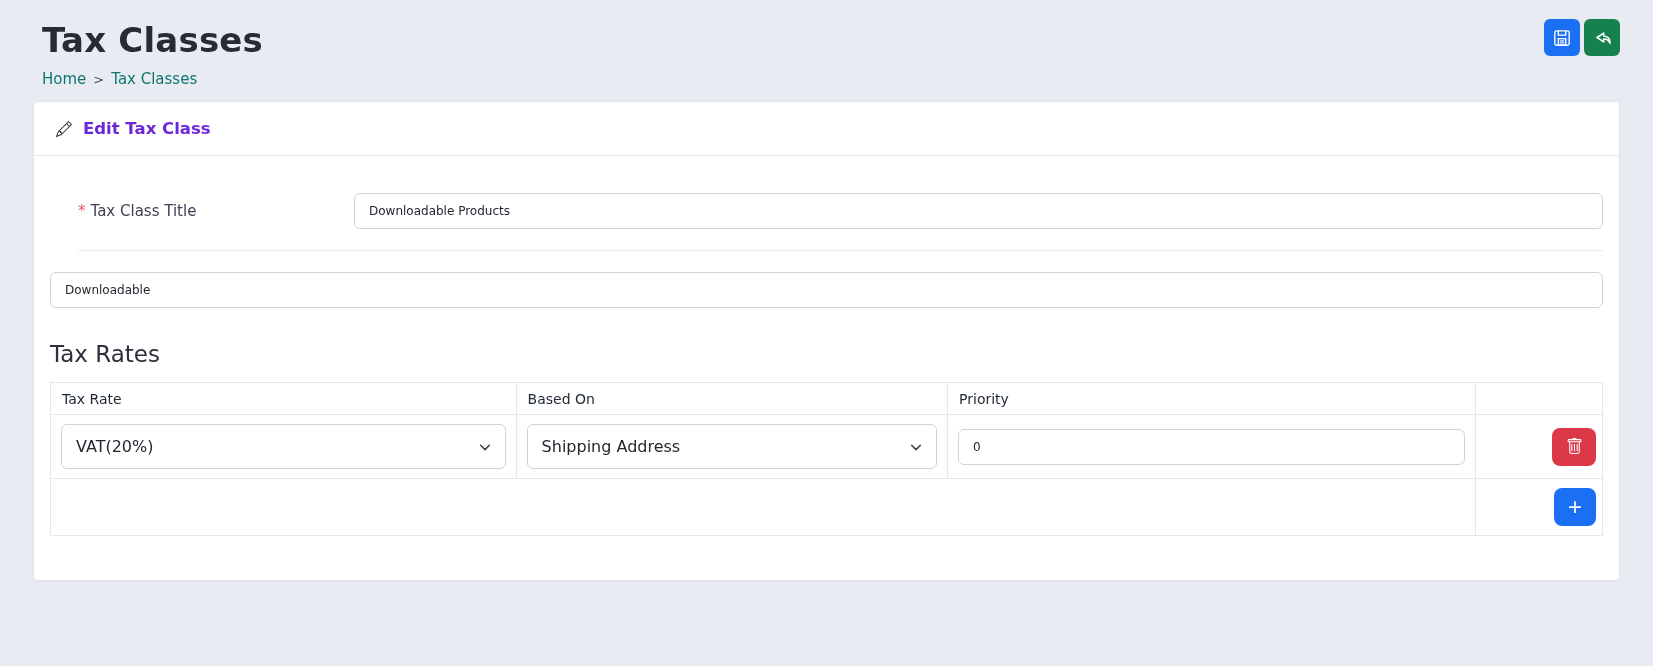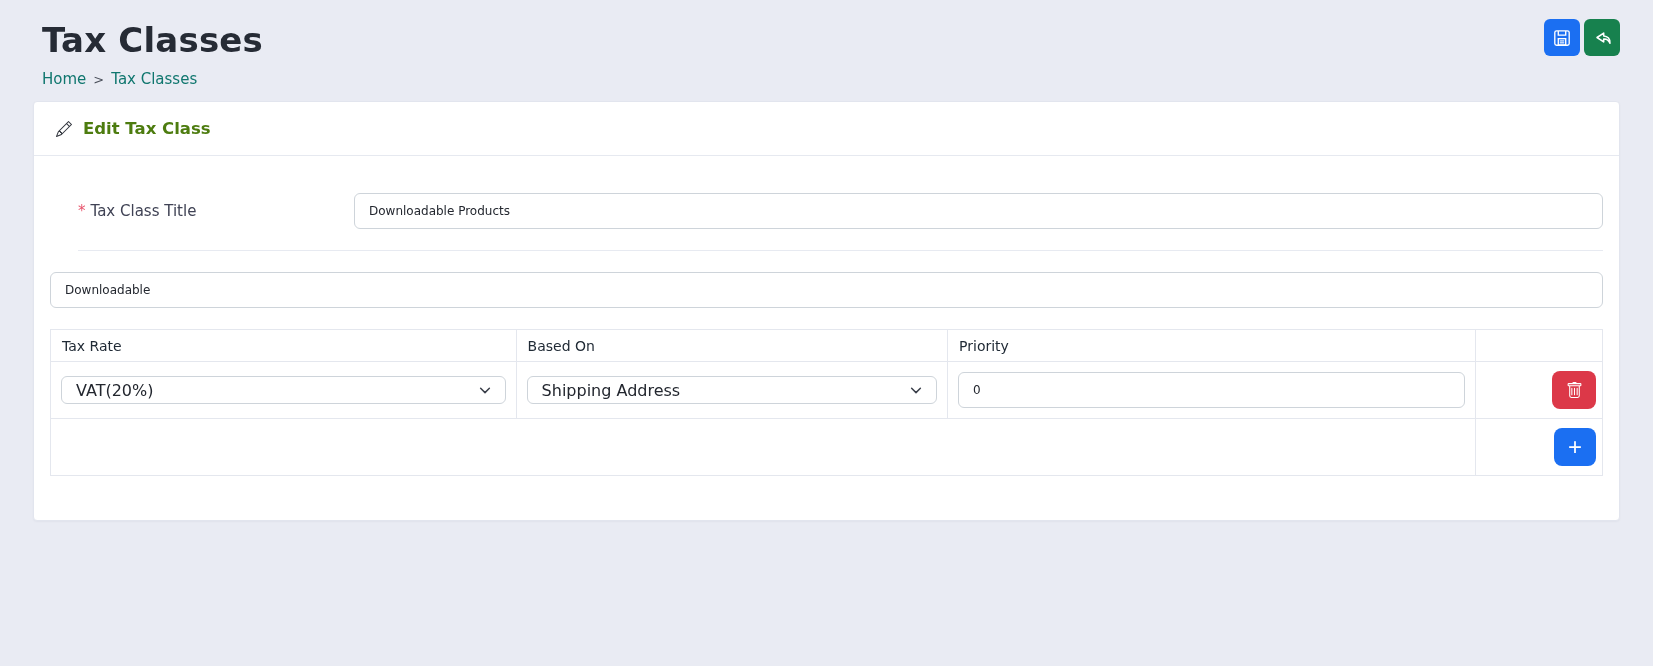--- a/index.html
+++ b/index.html
@@ -40,21 +40,21 @@
     margin: 13px 33px 0 33px;
     background: #ffffff;
     border: 1px solid #e2e5ee;
     border-radius: 4px;
     box-shadow: 0 1px 2px rgba(16,24,40,0.04);
   }
   .card-header {
     display: flex; align-items: center; gap: 11px;
     padding: 17px 22px;
     border-bottom: 1px solid #e6e9f0;
-    font-size: 16.5px; font-weight: 600; color: #4d7c0f;
+    font-size: 16.5px; font-weight: 600; color: #6d28d9;
   }
   .card-body { padding: 16px 16px 44px 16px; }
 
   .section-title {
     font-size: 23px;
     font-weight: 500;
     color: #2b303b;
     margin-top: 12px;
     padding-bottom: 15px;
   }
@@ -89,21 +89,21 @@
     height: 32px;
   }
   .rates-table td { padding: 9px 10px; vertical-align: middle; }
   .col-taxrate { width: 30%; }
   .col-basedon { width: 27.8%; }
   .col-priority { width: 34%; }
   .col-action { width: 8.2%; }
 
   .select {
     display: flex; align-items: center; justify-content: space-between;
-    height: 28px;
+    height: 45px;
     border: 1px solid #ced4da;
     border-radius: 6px;
     background: #fff;
     padding: 0 13px 0 14px;
     font-size: 16px;
     color: #23272f;
     cursor: pointer;
   }
   .action-cell { text-align: right; padding-right: 6px !important; }
   .btn-delete {
@@ -175,20 +175,21 @@
       <div class="label-col">
         <span class="req">*</span><span>Tax Class Title</span>
       </div>
       <input class="text-input" type="text" value="Downloadable Products" style="">
     </div>
 
     <div class="form-row">
       <input class="text-input" type="text" value="Downloadable" style="">
     </div>
 
+    <h2 class="section-title">Tax Rates</h2>
 
     <table class="rates-table">
       <colgroup>
         <col class="col-taxrate">
           <col class="col-basedon">
           <col class="col-priority">
           <col class="col-action">
       </colgroup>
       <thead>
         <tr>

